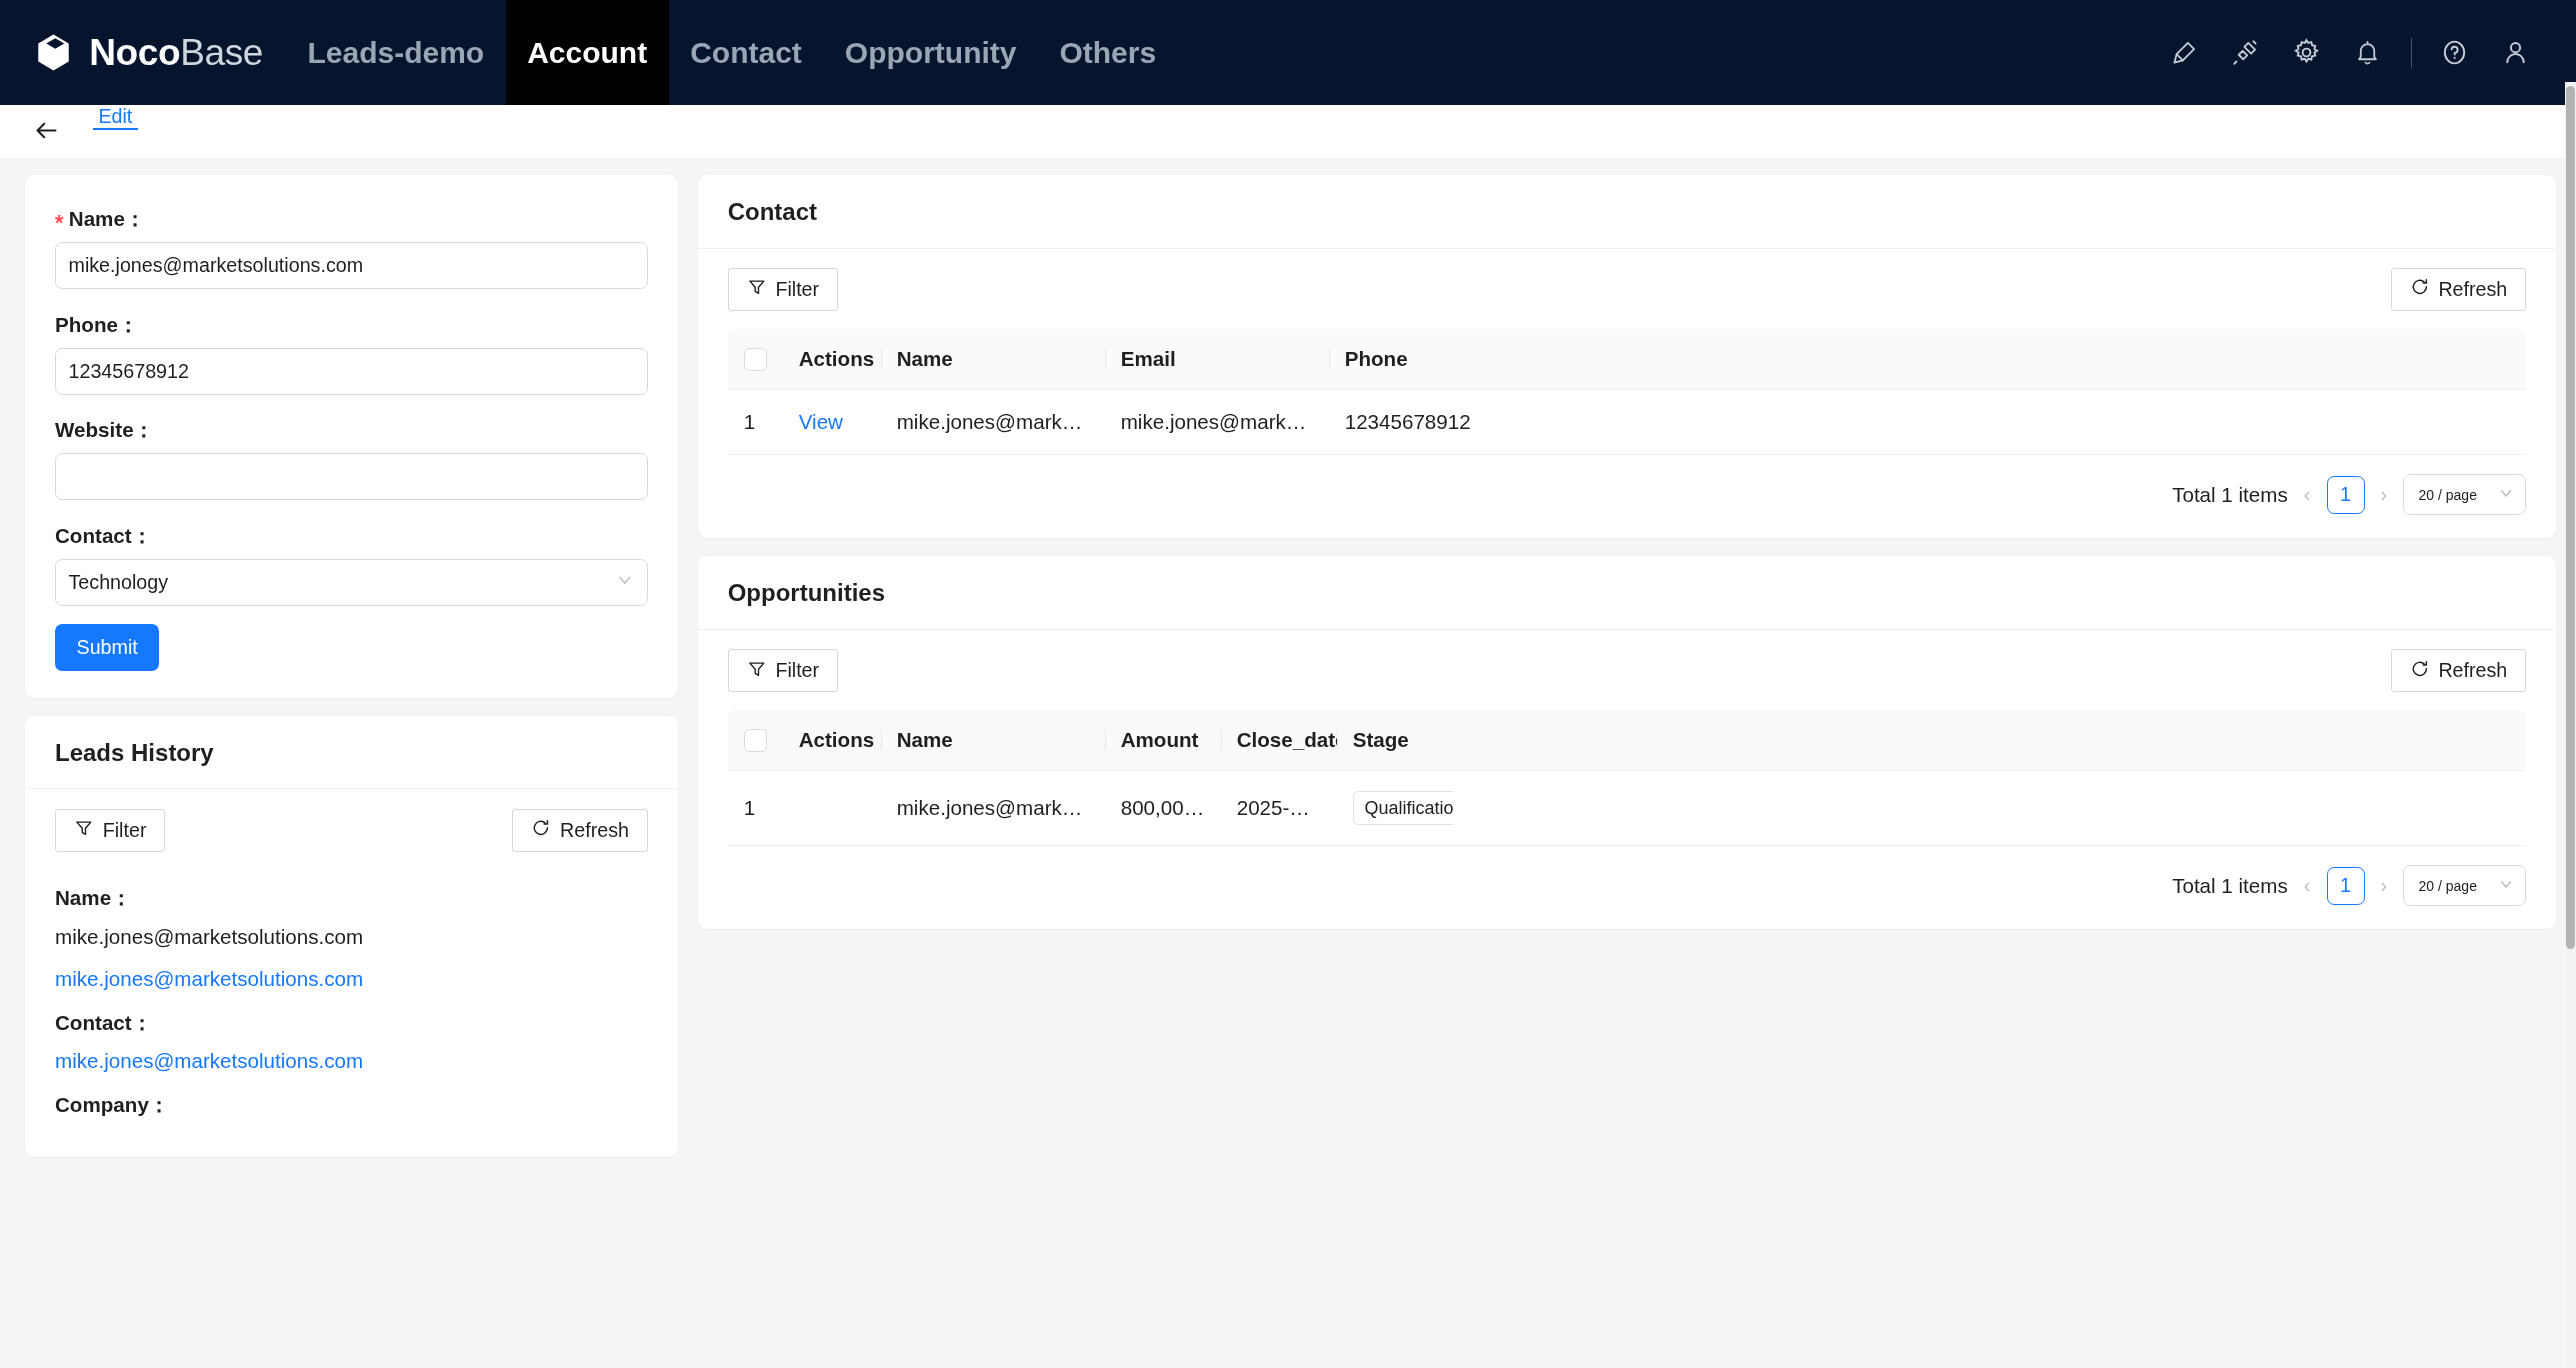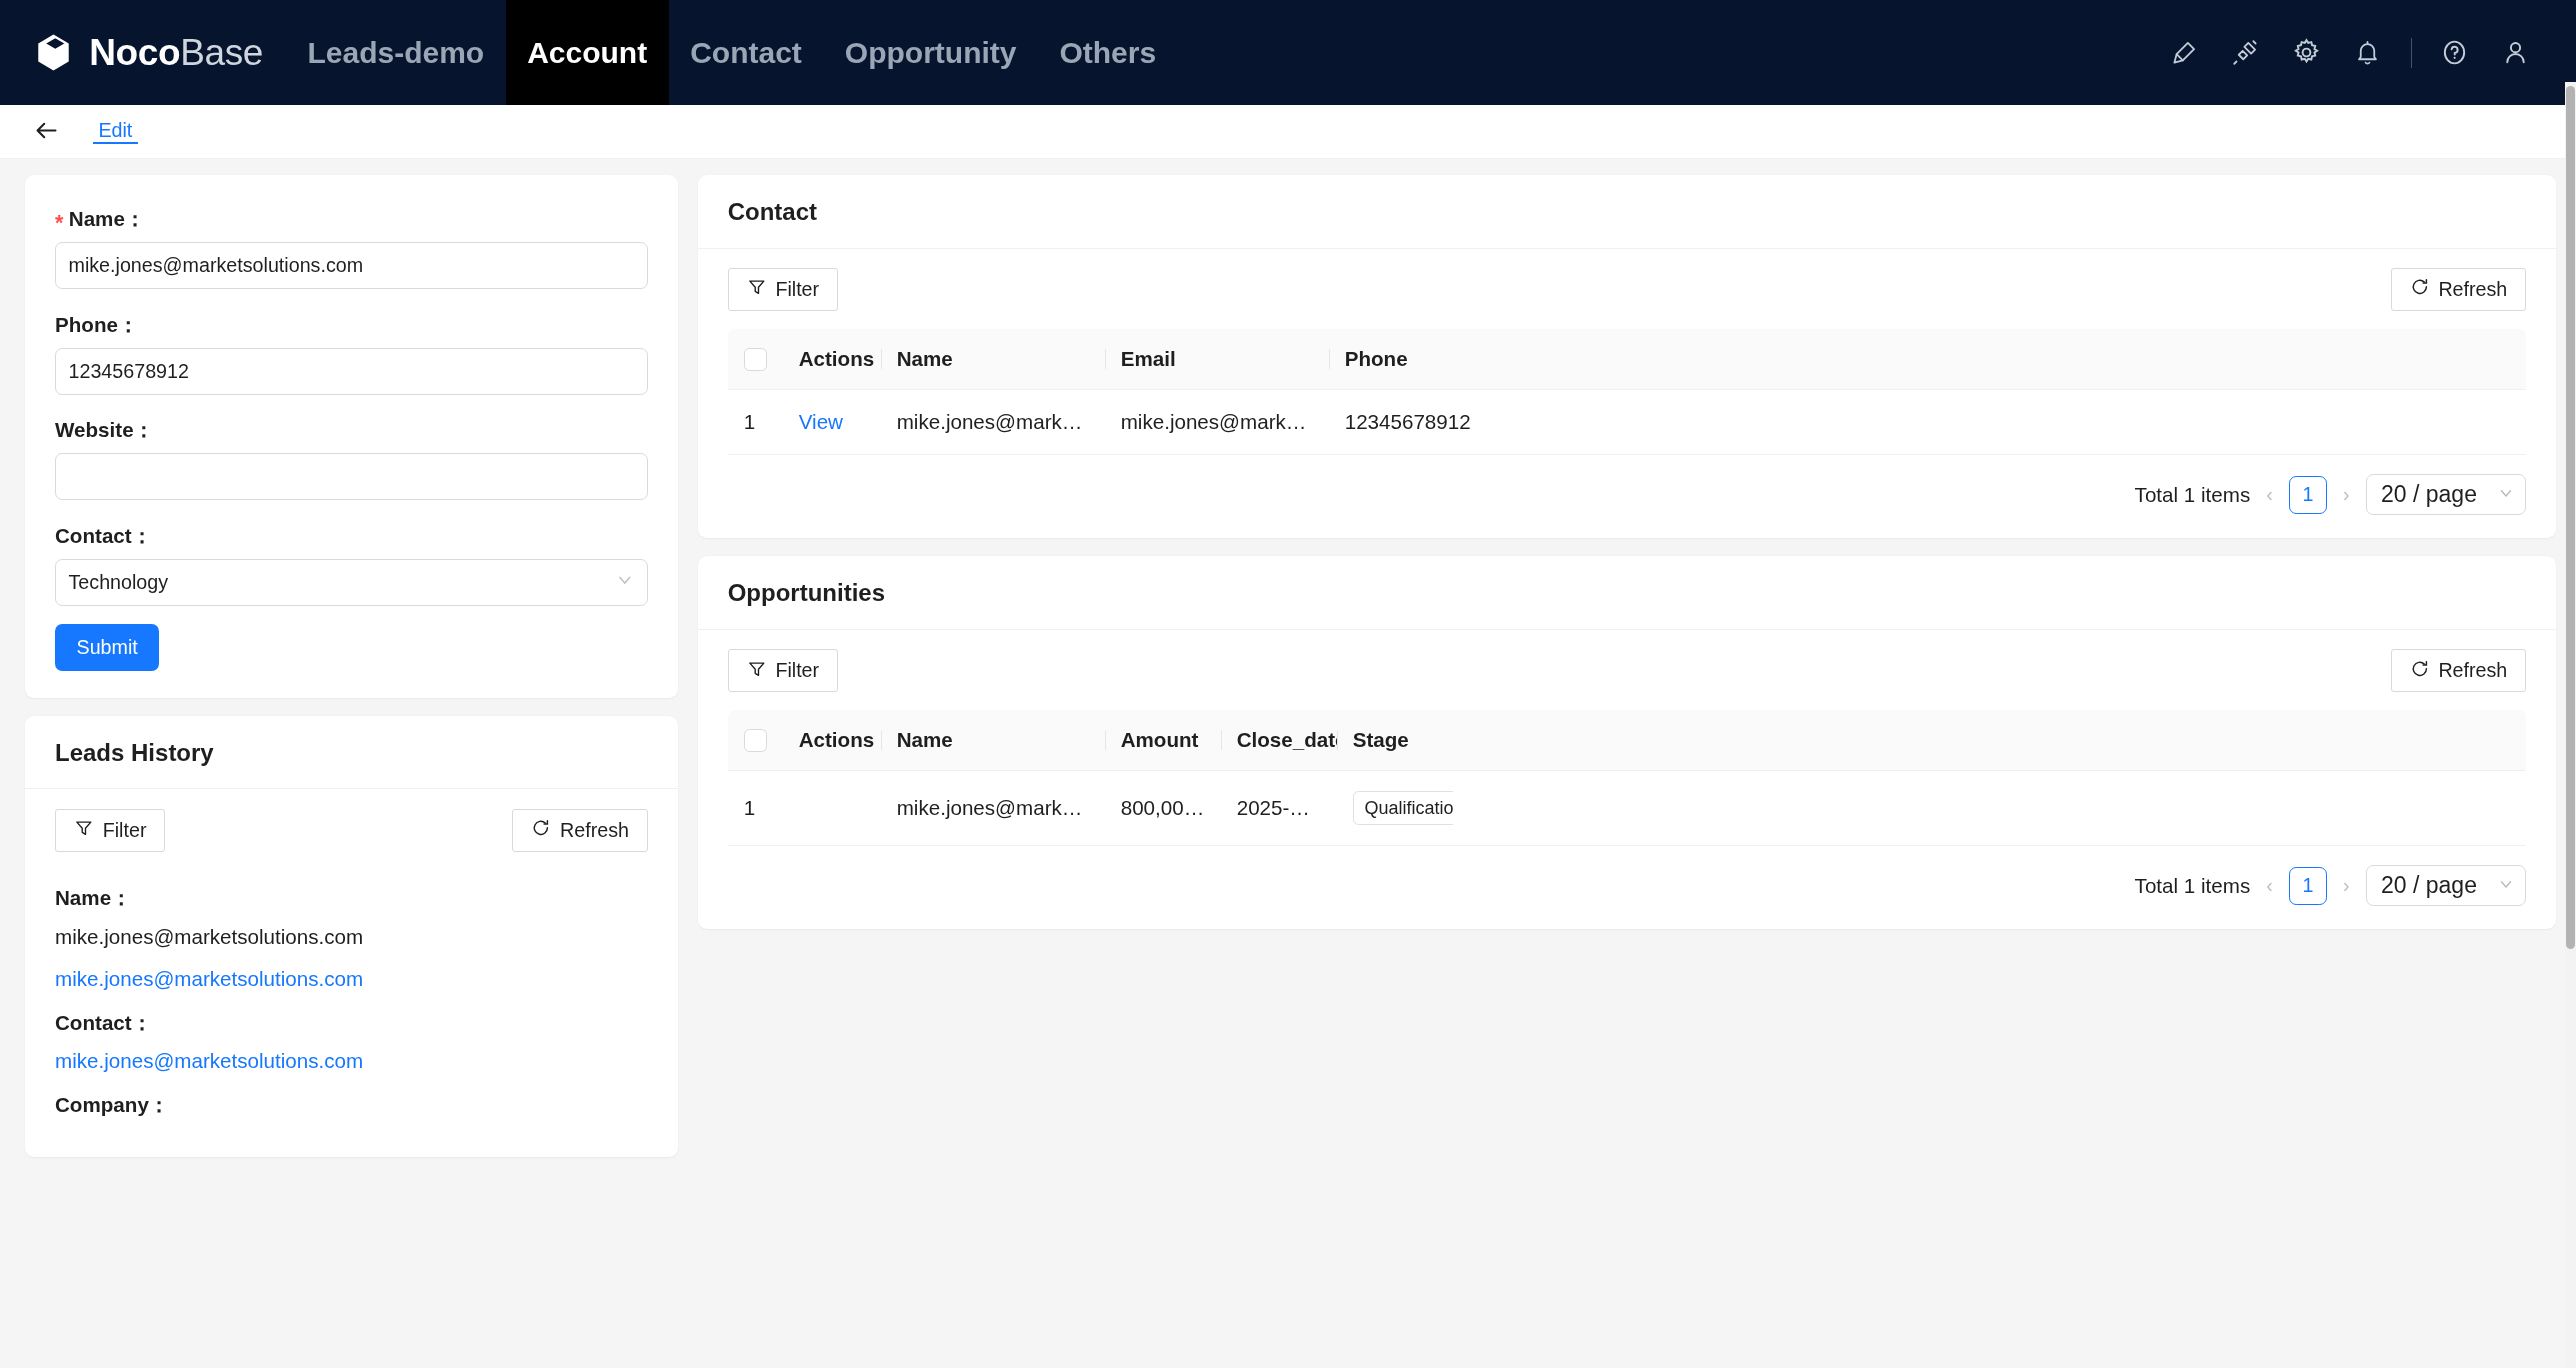--- a/index.html
+++ b/index.html
@@ -72,21 +72,21 @@
     background: #ffffff;
     display: flex;
     align-items: stretch;
     padding-left: 25px;
     border-bottom: 0.9px solid #f0f0f0;
   }
   .backbtn {
     width: 43px; display: flex; align-items: center; justify-content: center;
     cursor: pointer;
   }
-  .tabstrip { display: flex; align-items: center; margin-left: 25px; }
+  .tabstrip { display: flex; align-items: flex-start; margin-left: 25px; }
   .tabitem {
     display: flex; align-items: center;
     padding: 0 5.4px;
     font-size: 19.7px;
     color: #1677ff;
     border-bottom: 2.7px solid #1677ff;
     cursor: pointer;
   }
 
   
@@ -224,21 +224,21 @@
     min-width: 38px; height: 38px;
     border: 0.9px solid #1677ff; border-radius: 7.2px;
     color: #1677ff; font-size: 19.7px;
     display: flex; align-items: center; justify-content: center;
     cursor: pointer;
   }
   .psize {
     height: 41px; padding: 0 10.7px 0 14.3px;
     border: 0.9px solid #d9d9d9; border-radius: 7.2px;
     display: flex; align-items: center; gap: 19.7px;
-    font-size: 23px; color: #1f1f1f;
+    font-size: 14px; color: #1f1f1f;
     cursor: pointer;
   }
 
   
   .scrollbar {
     position: absolute; top: 82px; right: 0;
     width: 10.7px; height: 1286px;
     background: #f3f3f3;
   }
   .scrollthumb {

